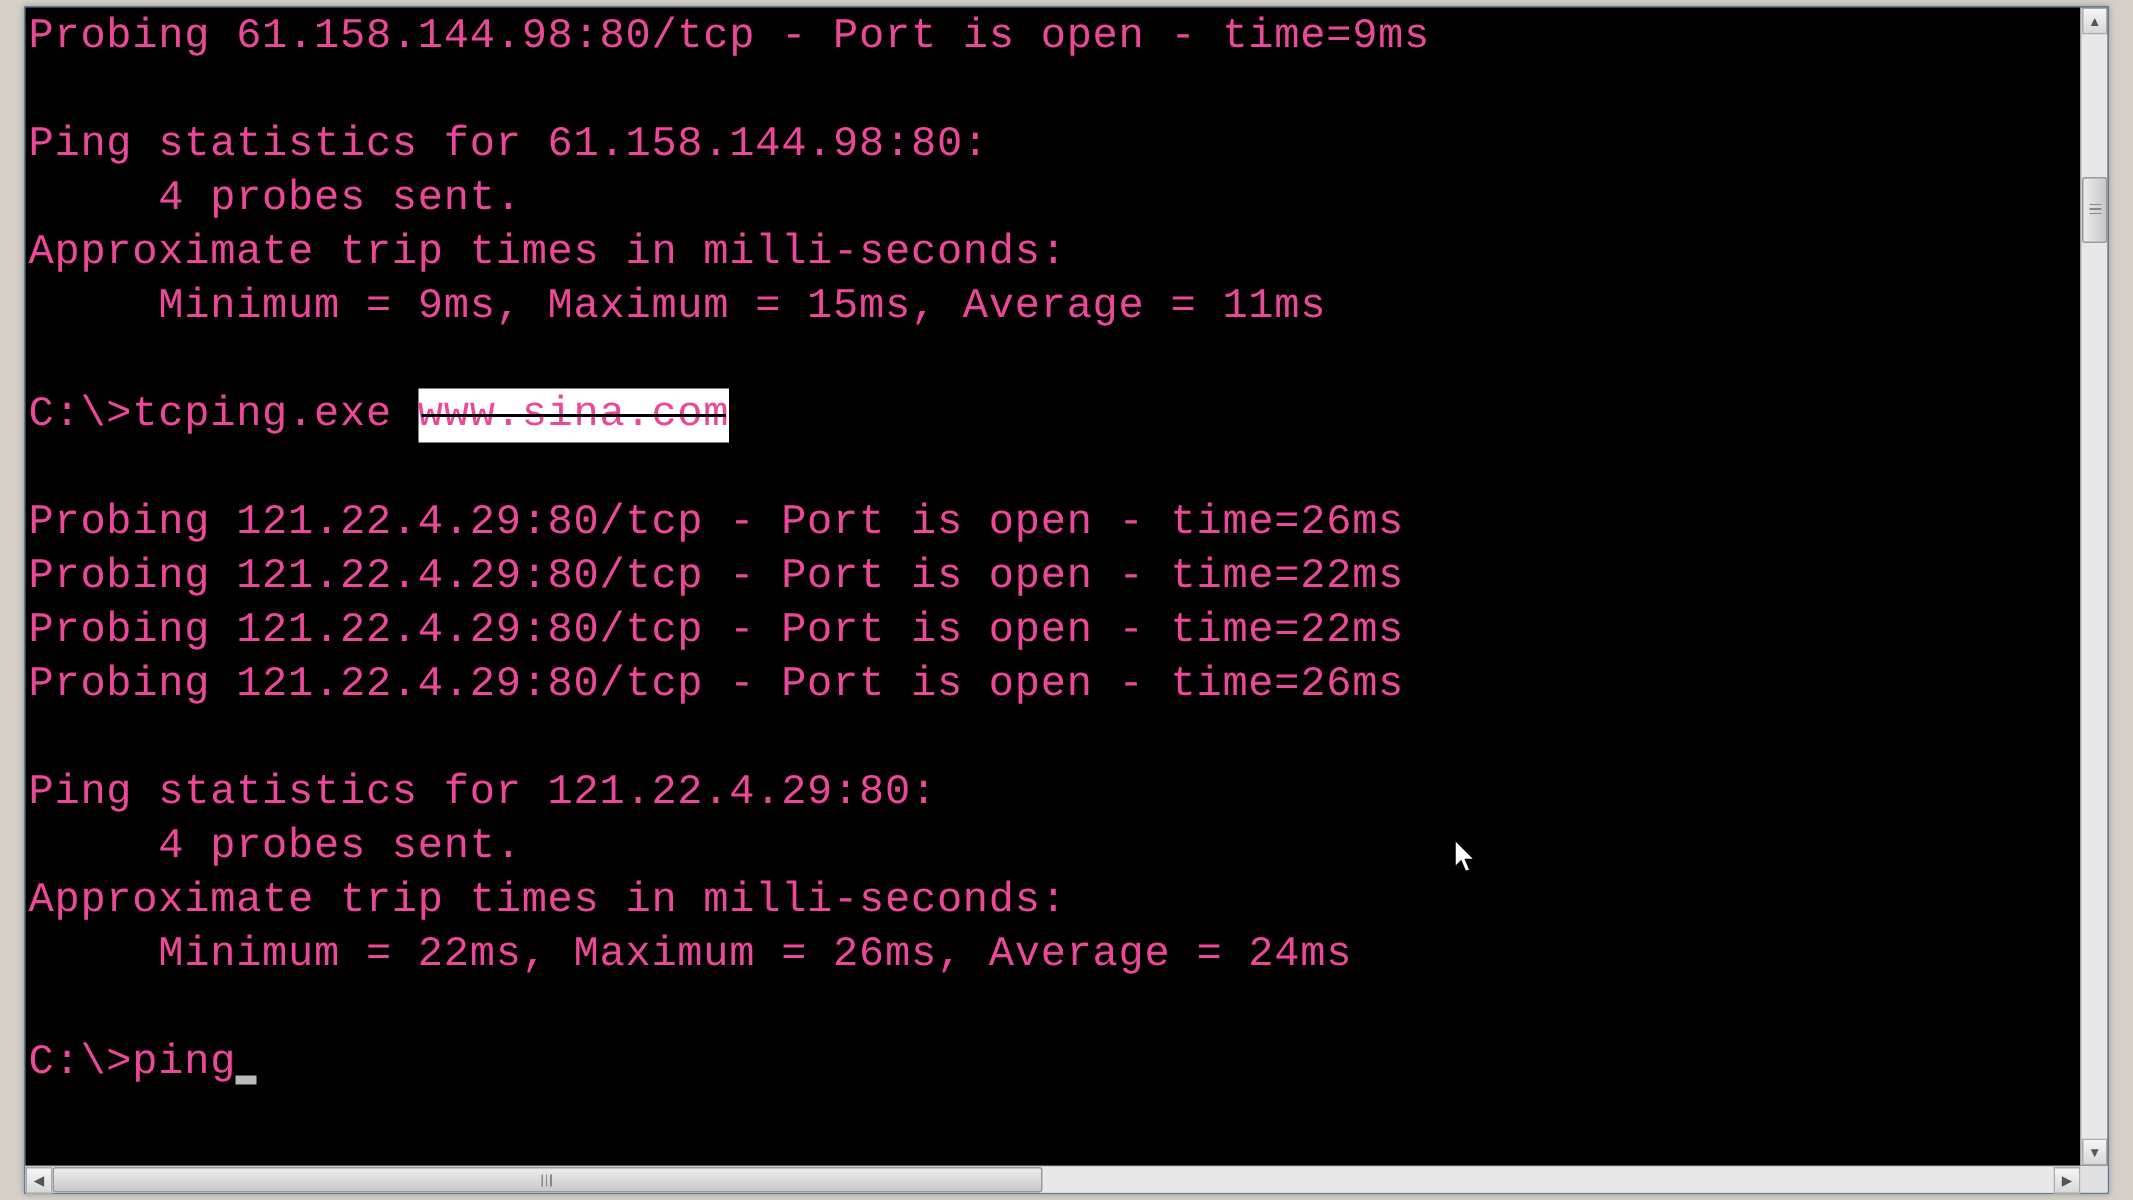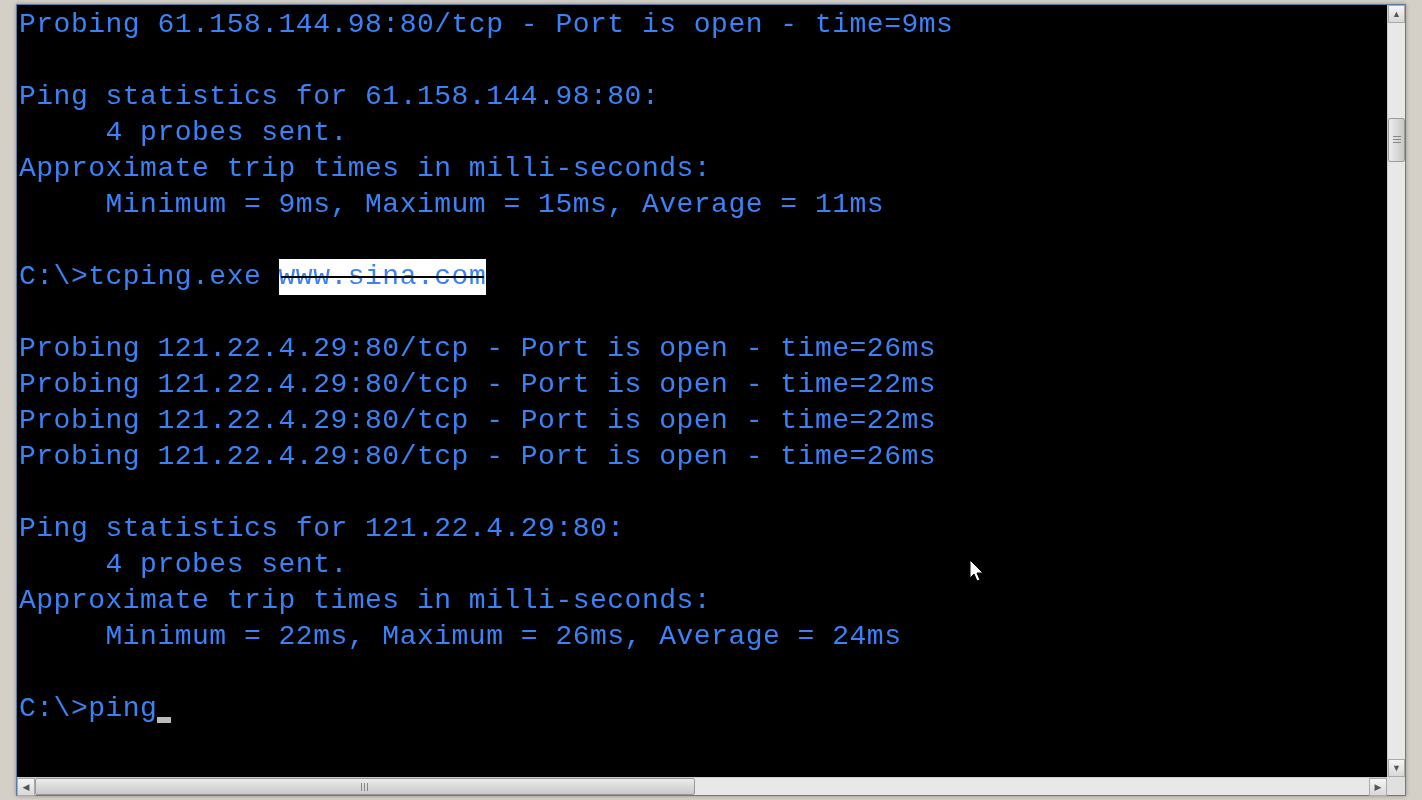--- a/index.html
+++ b/index.html
@@ -87,21 +87,21 @@
     .terminal-area {
       flex: 1;
       display: flex;
       background: #000;
       position: relative;
       overflow: hidden;
     }
     .terminal-content {
       flex: 1;
       background: #000;
-      color: #3b82f6;
+      color: #ec4899;
       font-family: "SimSun", "NSimSun", "Courier New", monospace;
       font-size: 28px;
       line-height: 36px;
       padding: 2px 0 0 2px;
       white-space: pre;
       letter-spacing: 0.5px;
       overflow: hidden;
     }
     .vscrollbar {
       width: 18px;

